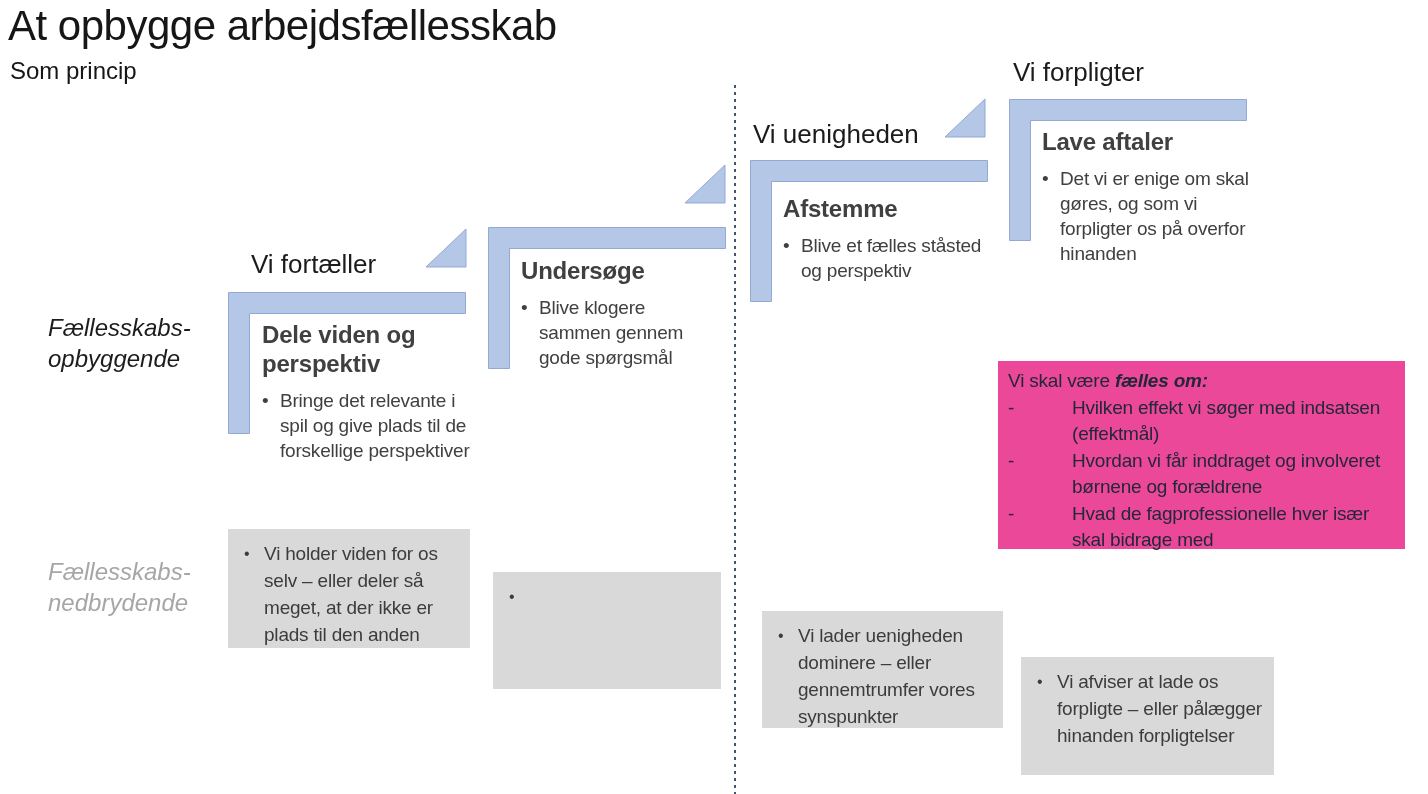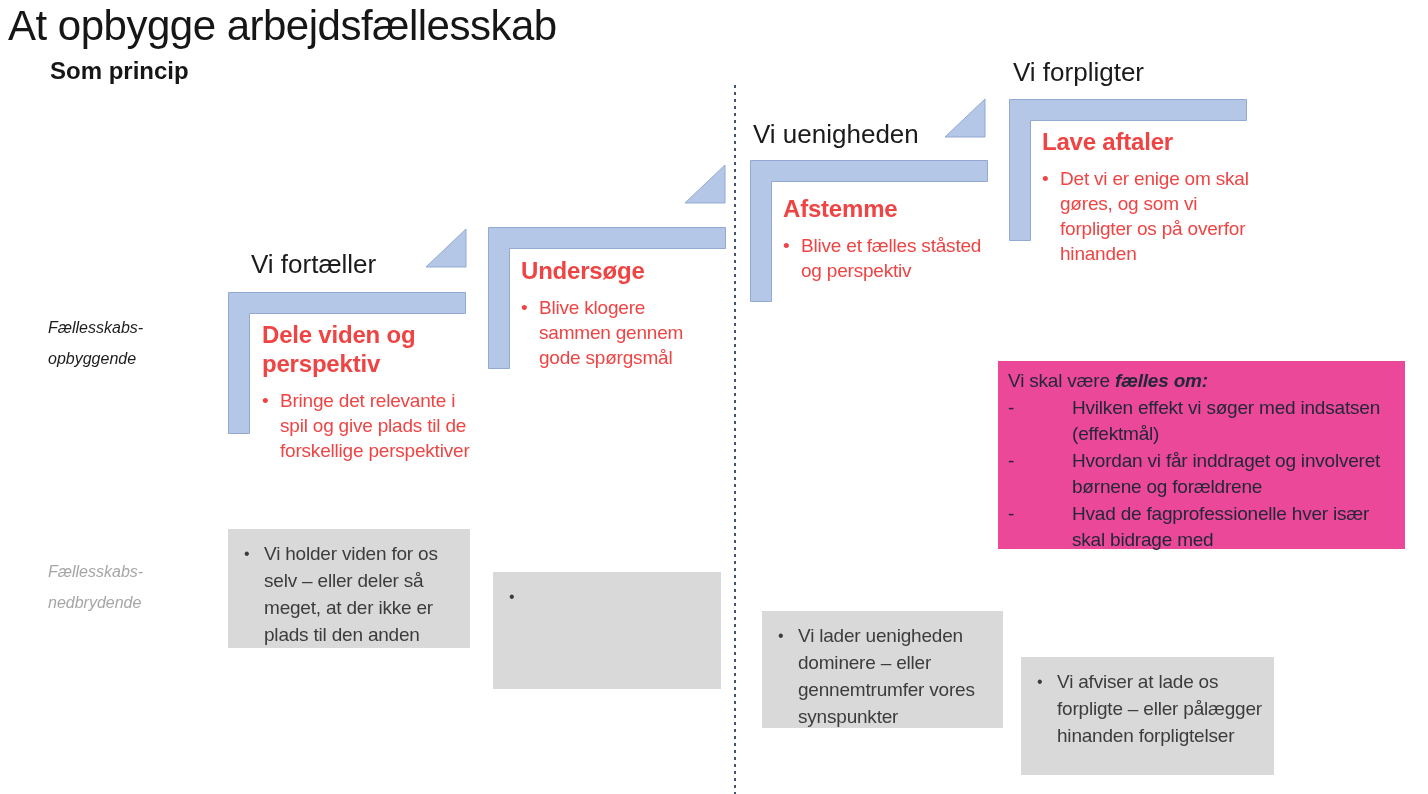--- a/index.html
+++ b/index.html
@@ -4,45 +4,45 @@
 <style>
   html,body{margin:0;padding:0;background:#ffffff;}
   .slide{
     position:relative;width:1428px;height:794px;background:#ffffff;overflow:hidden;
     font-family:"Liberation Sans",sans-serif;color:#1a1a1a;border-radius:6px;
   }
   .abs{position:absolute;}
 
   
   .title{left:8px;top:2px;font-size:42px;font-weight:300;letter-spacing:-0.5px;color:#161616;}
-  .subtitle{left:10px;top:57px;font-size:24px;font-weight:700;color:#161616;margin-left:40px;}
+  .subtitle{left:10px;top:57px;font-size:24px;font-weight:400;color:#161616;}
 
   
   .divider{
     left:734px;top:85px;width:2px;height:709px;
     background:repeating-linear-gradient(to bottom,#44546a 0 3px,transparent 3px 7px);
   }
 
   
-  .row-label{font-size:16px;font-style:italic;line-height:31px;white-space:pre-line;}
+  .row-label{font-size:24px;font-style:italic;line-height:31px;white-space:pre-line;}
   .row-label.pos{left:48px;top:312px;color:#1c1c1c;}
   .row-label.neg{left:48px;top:556px;color:#a6a6a6;}
 
   
   .step-label{font-size:26px;color:#1b1b1b;white-space:nowrap;}
   .label1{left:251px;top:249px}.label2{left:491px;top:184px}
   .label3{left:753px;top:119px}.label4{left:1013px;top:57px}
 
   
   .shape1{left:228px;top:292px}.shape2{left:488px;top:227px}
   .shape3{left:750px;top:160px}.shape4{left:1009px;top:99px}
   .tri1{left:425px;top:228px}.tri2{left:684px;top:164px}.tri3{left:944px;top:98px}
 
   
-  .step-content{color:#ef4444;}
+  .step-content{color:#404040;}
   .content1{left:262px;top:320px;width:215px}
   .content2{left:521px;top:256px;width:180px}
   .content3{left:783px;top:194px;width:215px}
   .content4{left:1042px;top:127px;width:220px}
   .step-heading{font-size:24px;font-weight:bold;line-height:29px;margin:0 0 10px 0;letter-spacing:-0.2px;}
   .brow{display:flex;gap:6px;font-size:19px;line-height:25px;letter-spacing:-0.2px;}
   .brow .bchar{flex:0 0 12px;}
 
   
   .gbox{background:#d9d9d9;display:flex;gap:9px;padding:11px 10px 0 16px;box-sizing:border-box;

